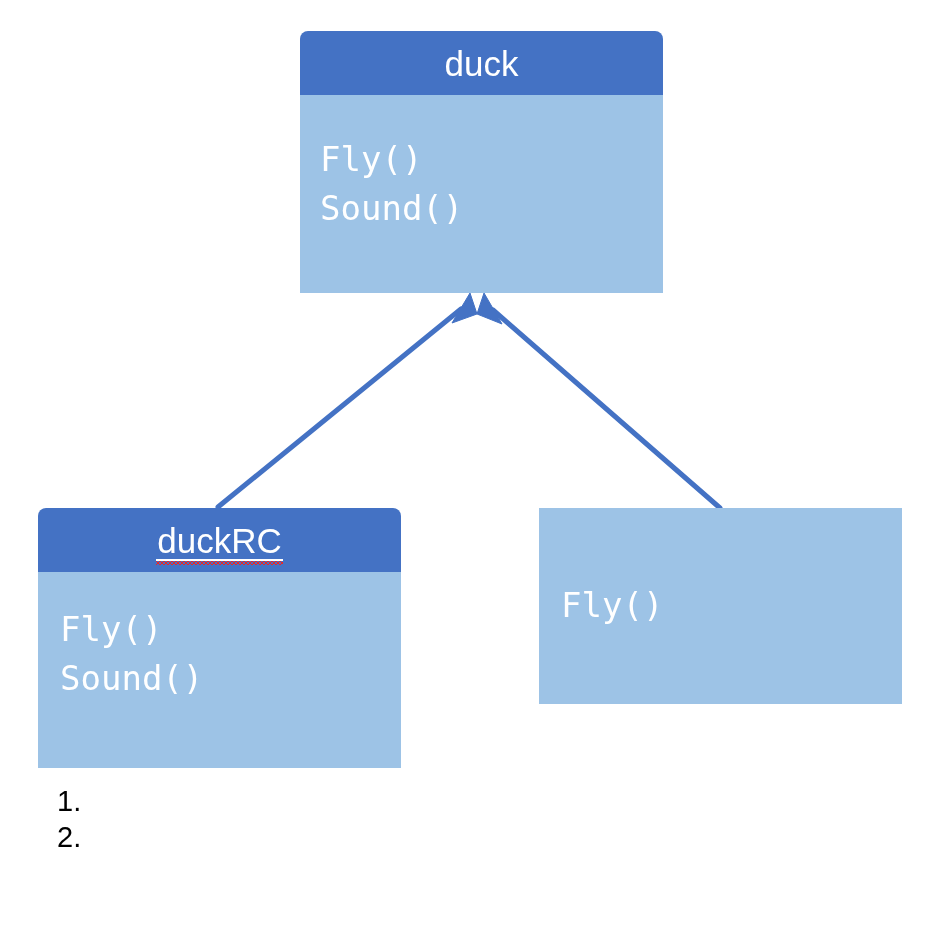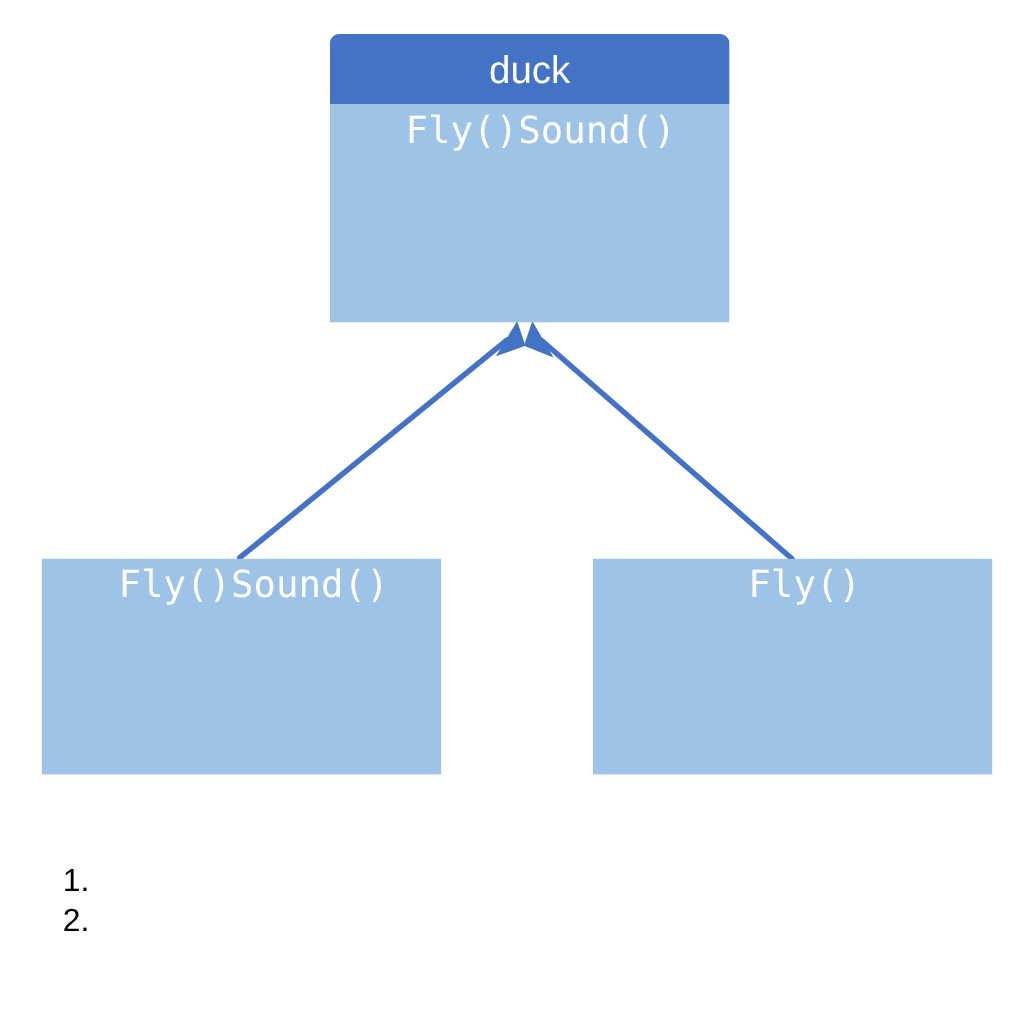--- a/index.html
+++ b/index.html
@@ -65,21 +65,21 @@
     bottom: -3px;
     height: 2px;
     background: #ffffff;
   }
   .uml-body {
     box-sizing: border-box;
     width: 100%;
     background: #9DC3E6;
     border-radius: 0 0 0 0;
     display: flex;
-    flex-direction: row;
+    flex-direction: column;
     justify-content: center;
   }
   .uml-method {
     color: #ffffff;
     font-family: "DejaVu Sans Mono", "Liberation Mono", monospace;
     font-size: 34px;
     line-height: 1.45;
     white-space: pre;
   }
 
@@ -147,20 +147,23 @@
     <div class="uml-header">
       <span class="uml-title">duck</span>
     </div>
     <div class="uml-body">
       <div class="uml-method">Fly()</div>
       <div class="uml-method">Sound()</div>
     </div>
   </div>
 
   <div class="uml-box" id="box-duckrc">
+    <div class="uml-header">
+      <span class="uml-title underlined misspelled">duckRC</span>
+    </div>
     <div class="uml-body">
       <div class="uml-method">Fly()</div>
       <div class="uml-method">Sound()</div>
     </div>
   </div>
 
   <div class="uml-box" id="box-duckwood">
     <div class="uml-body">
       <div class="uml-method">Fly()</div>
     </div>

